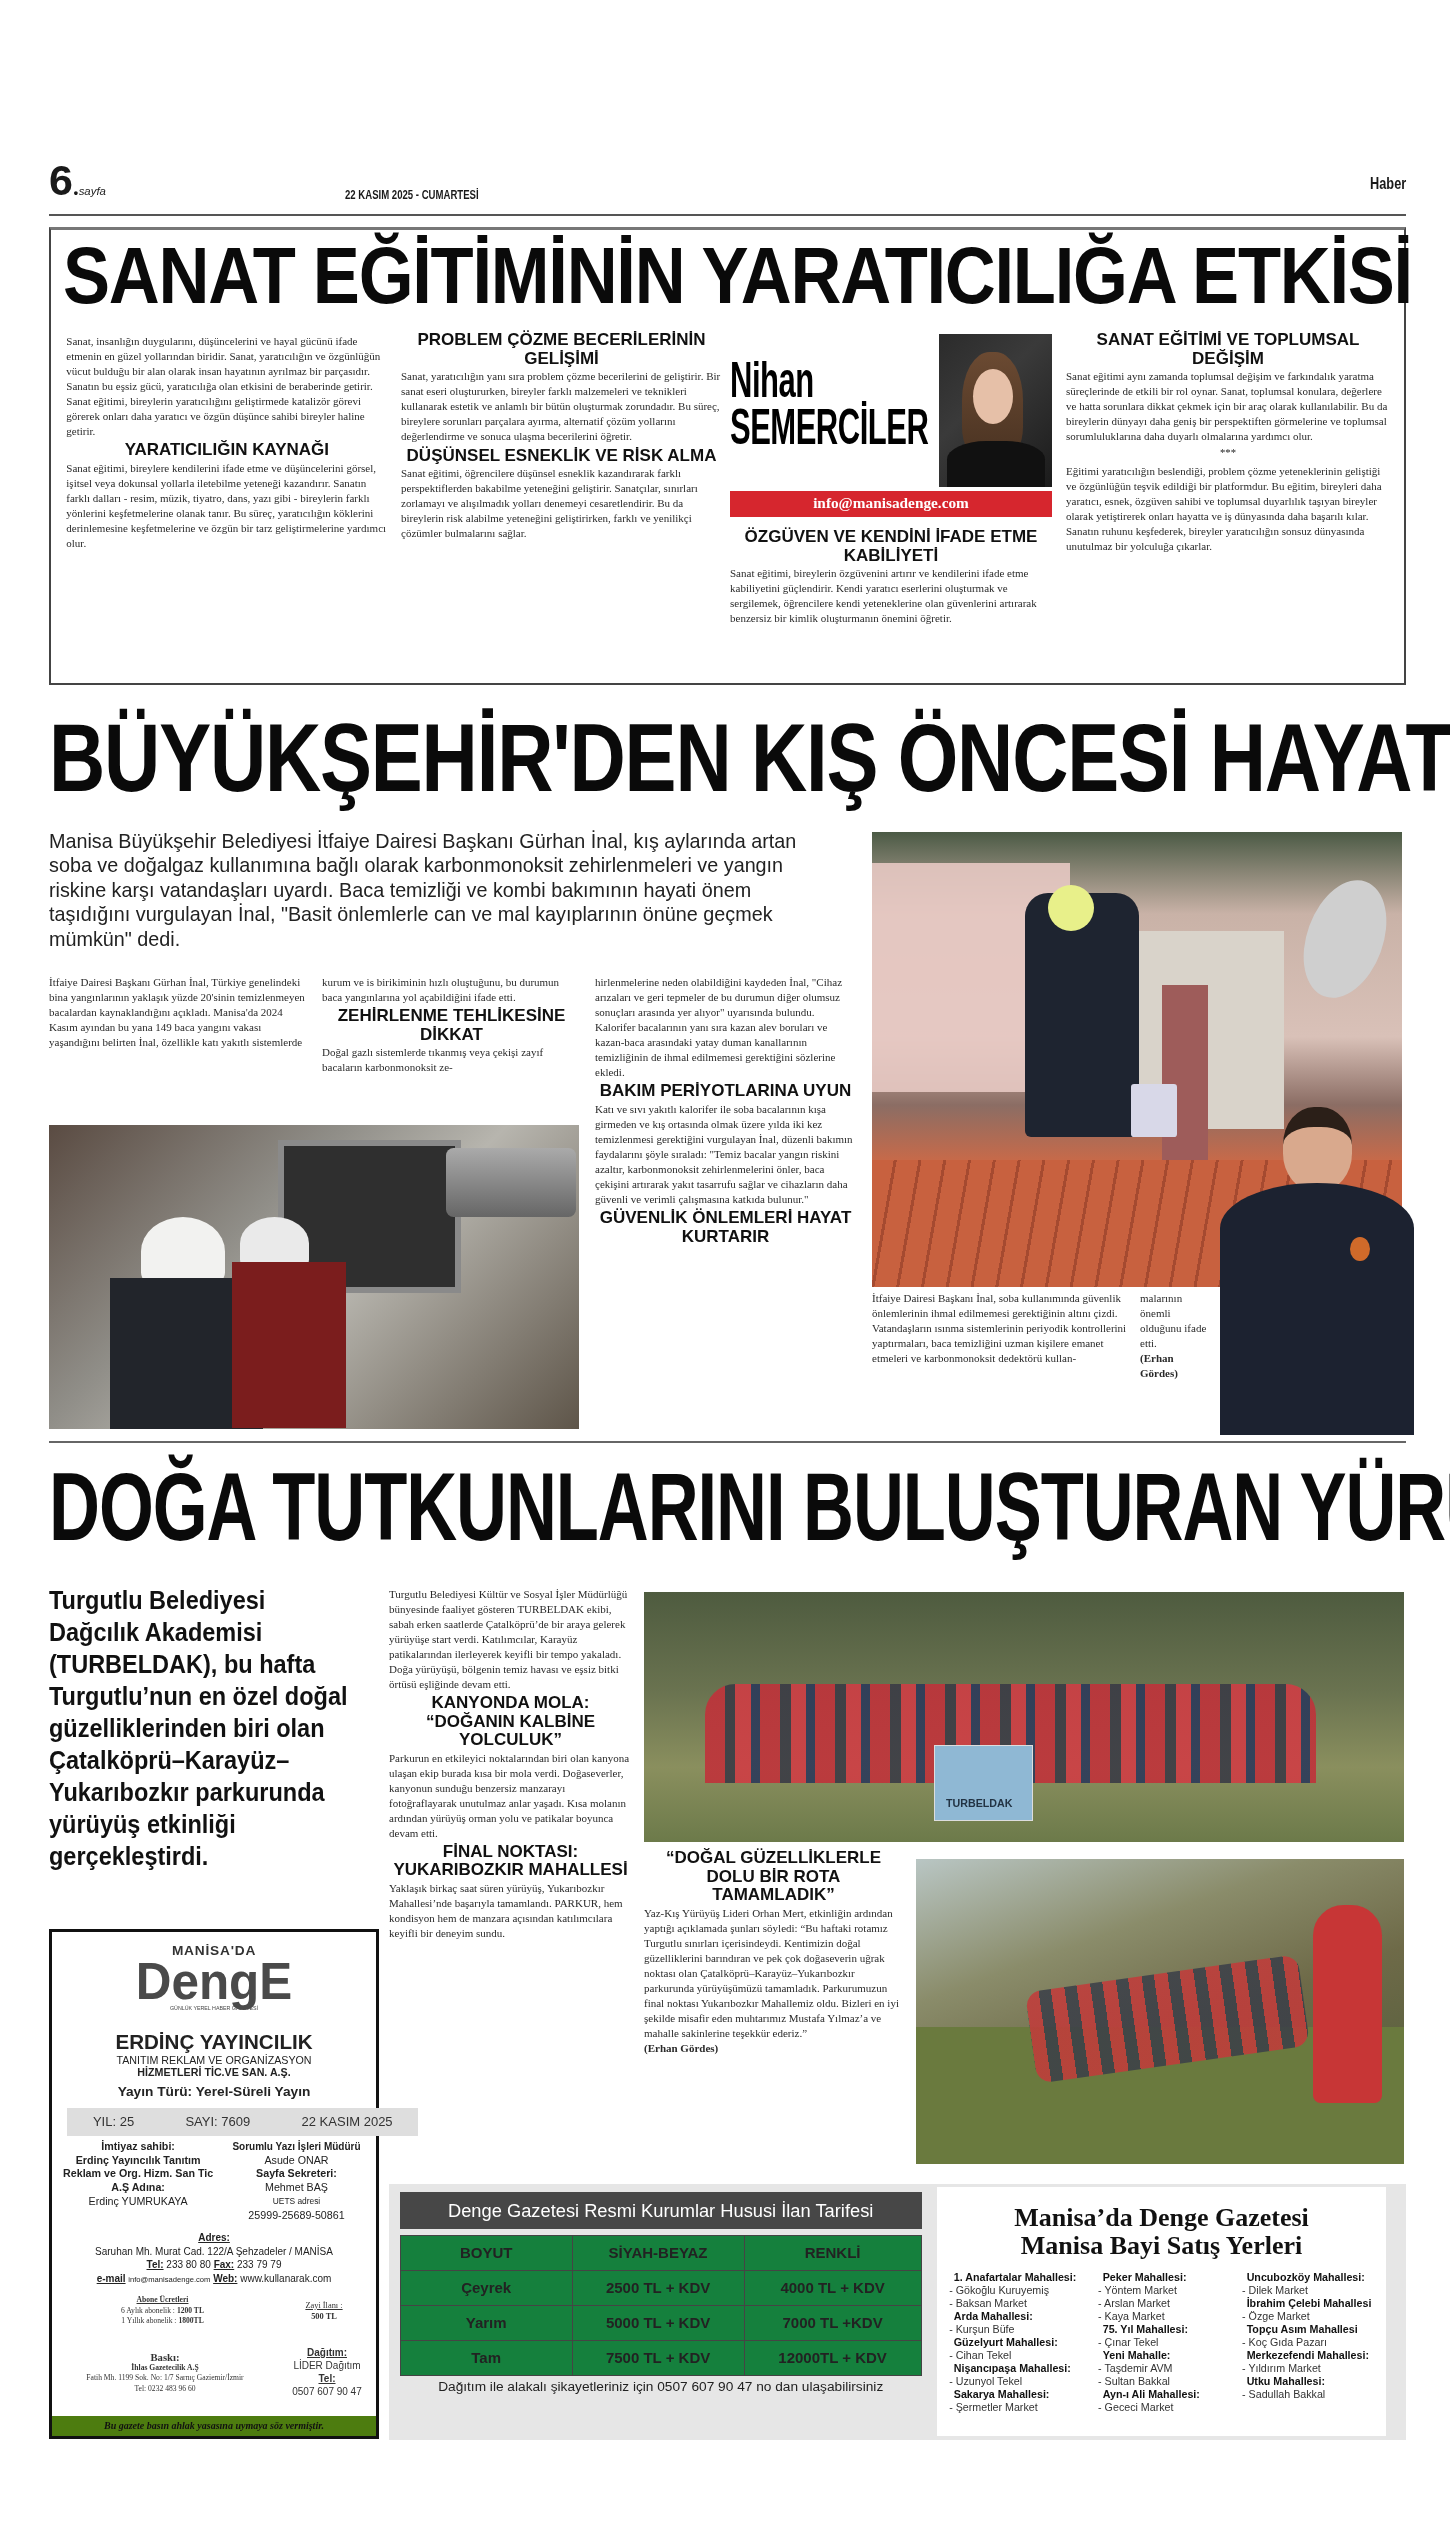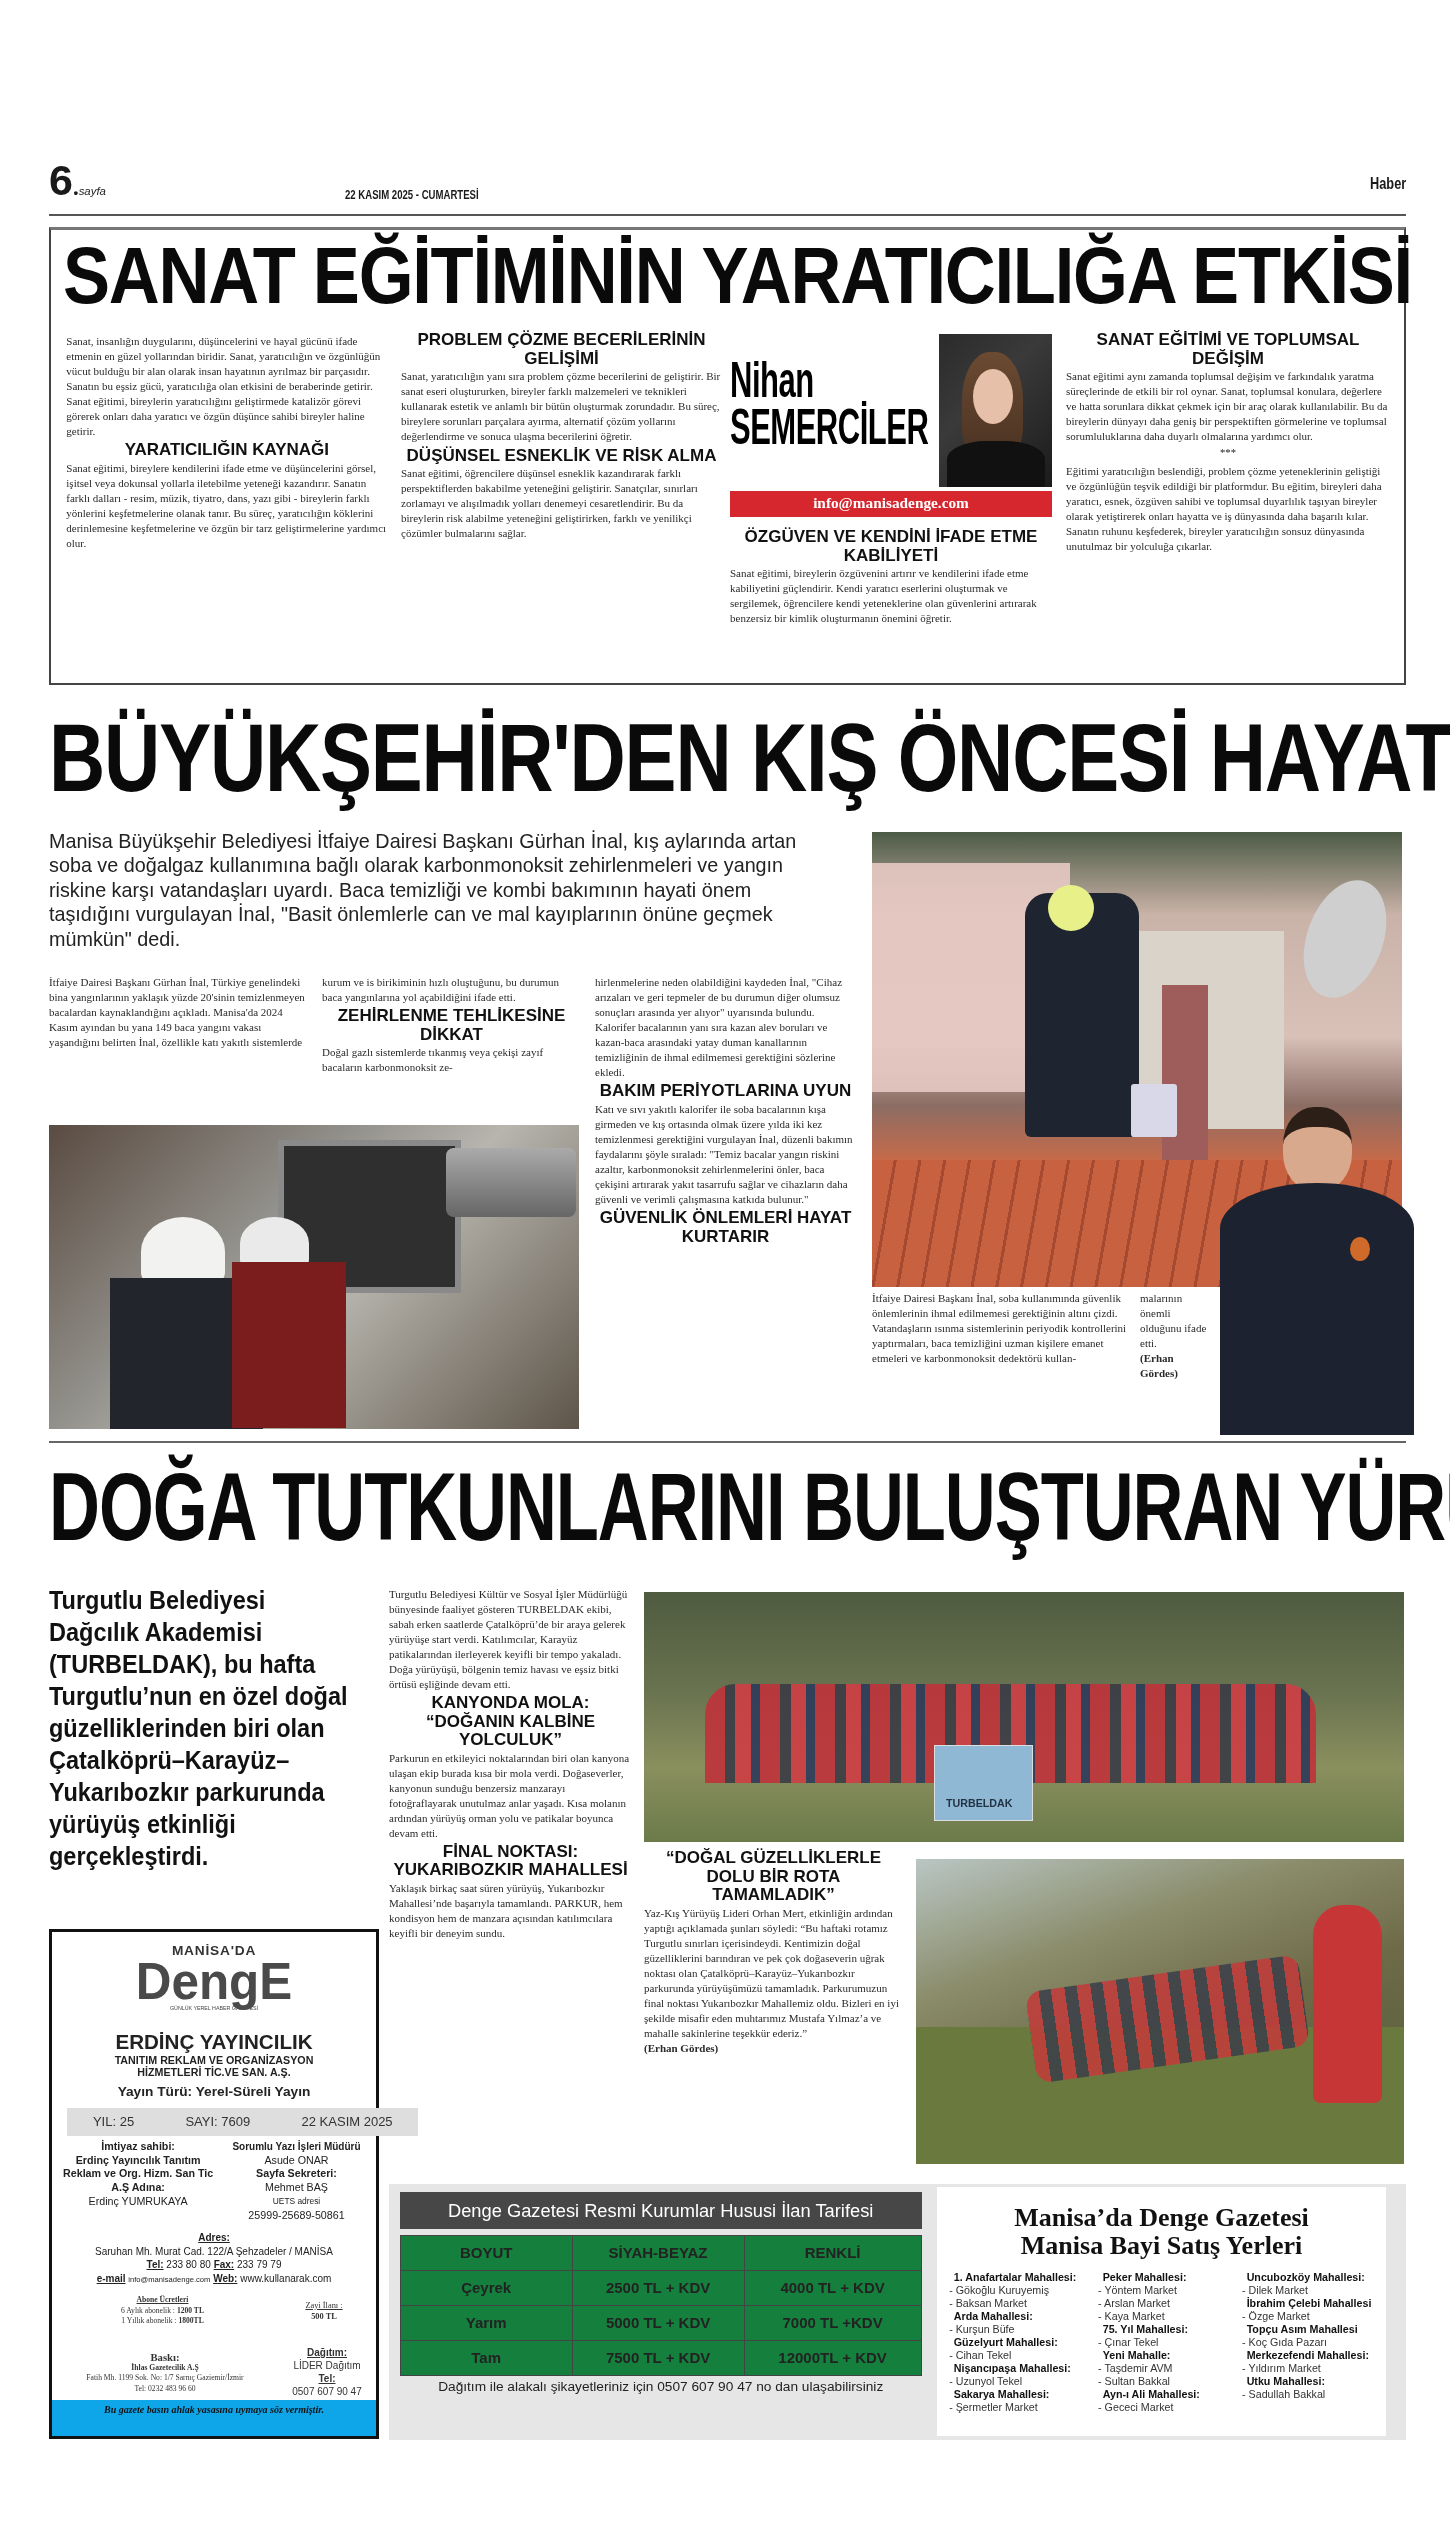--- a/index.html
+++ b/index.html
@@ -176,21 +176,21 @@
 </div>
 
 <div class="abs imprint" style="left:49px;top:1929px;width:330px;height:510px;">
   <div class="abs imp-center" style="left:0;top:10.7px;width:324px;">
     <div style="font-size:13.7px;font-weight:bold;color:#333;letter-spacing:0.8px;">MANİSA'DA</div>
     <div style="font-size:52px;line-height:47px;font-weight:bold;color:#4a4a4a;transform:scaleX(0.95);">DengE</div>
     <div style="font-size:5.3px;color:#444;">GÜNLÜK YEREL HABER GAZETESİ</div>
   </div>
   <div class="abs imp-center" style="left:0;top:98px;width:324px;">
     <div style="font-size:20.6px;font-weight:bold;color:#222;">ERDİNÇ YAYINCILIK</div>
-    <div style="font-size:10.7px;font-weight:bold;color:#222;">TANITIM REKLAM VE ORGANİZASYON</div>
+    <div style="font-size:10.7px;font-weight:normal;color:#222;">TANITIM REKLAM VE ORGANİZASYON</div>
     <div style="font-size:10.7px;font-weight:bold;color:#222;">HİZMETLERİ TİC.VE SAN. A.Ş.</div>
     <div style="font-size:13.7px;font-weight:bold;color:#222;margin-top:6.1px;">Yayın Türü: Yerel-Süreli Yayın</div>
   </div>
   <div class="abs sans" style="left:15.3px;top:176px;width:351px;height:27.5px;background:#dedede;display:flex;justify-content:space-around;align-items:center;font-size:13px;color:#333;">
     <span>YIL: 25</span>
     <span>SAYI: 7609</span>
     <span>22 KASIM 2025</span>
   </div>
   <div class="abs imp-center" style="left:6.1px;top:208px;width:160px;font-size:10.7px;line-height:13.7px;color:#222;">
     <div style="font-weight:bold;">İmtiyaz sahibi:</div>
@@ -235,21 +235,21 @@
     <div style="font-weight:bold;">İhlas Gazetecilik A.Ş</div>
     <div>Fatih Mh. 1199 Sok. No: 1/7 Sarnıç Gaziemir/İzmir</div>
     <div>Tel: 0232 483 96 60</div>
   </div>
   <div class="abs imp-center" style="left:226px;top:414px;width:98px;font-size:10px;line-height:13px;color:#333;">
     <div class="lbl-u">Dağıtım:</div>
     <div>LİDER Dağıtım</div>
     <div class="lbl-u">Tel:</div>
     <div>0507 607 90 47</div>
   </div>
-  <div class="abs serif" style="left:0;bottom:0;width:324px;height:36px;background:#0ea5e9;text-align:center;font-style:italic;font-weight:bold;font-size:10px;line-height:20px;color:#111;">Bu gazete basın ahlak yasasına uymaya söz vermiştir.</div>
+  <div class="abs serif" style="left:0;bottom:0;width:324px;height:20px;background:#4d7c0f;text-align:center;font-style:italic;font-weight:bold;font-size:10px;line-height:20px;color:#111;">Bu gazete basın ahlak yasasına uymaya söz vermiştir.</div>
 </div>
 
 <div class="abs" style="left:389px;top:2184px;width:1017px;height:256px;background:#e6e6e6;">
   <div class="abs" style="left:10.7px;top:7.6px;width:522px;">
     <div class="sans" style="background:#474747;color:#fff;font-size:18.3px;line-height:37px;height:37px;text-align:center;transform:scaleX(1);white-space:nowrap;overflow:hidden;">Denge Gazetesi Resmi Kurumlar Hususi İlan Tarifesi</div>
     <table class="tariff" style="margin-top:6.1px;">
       <tbody>
           <tr>
         <td style="width:33%">BOYUT</td>
         <td style="width:33%">SİYAH-BEYAZ</td>

